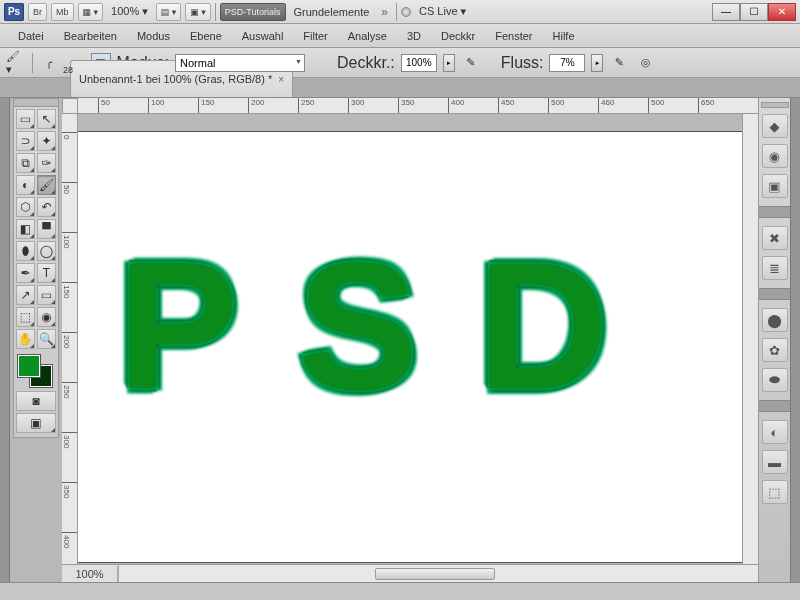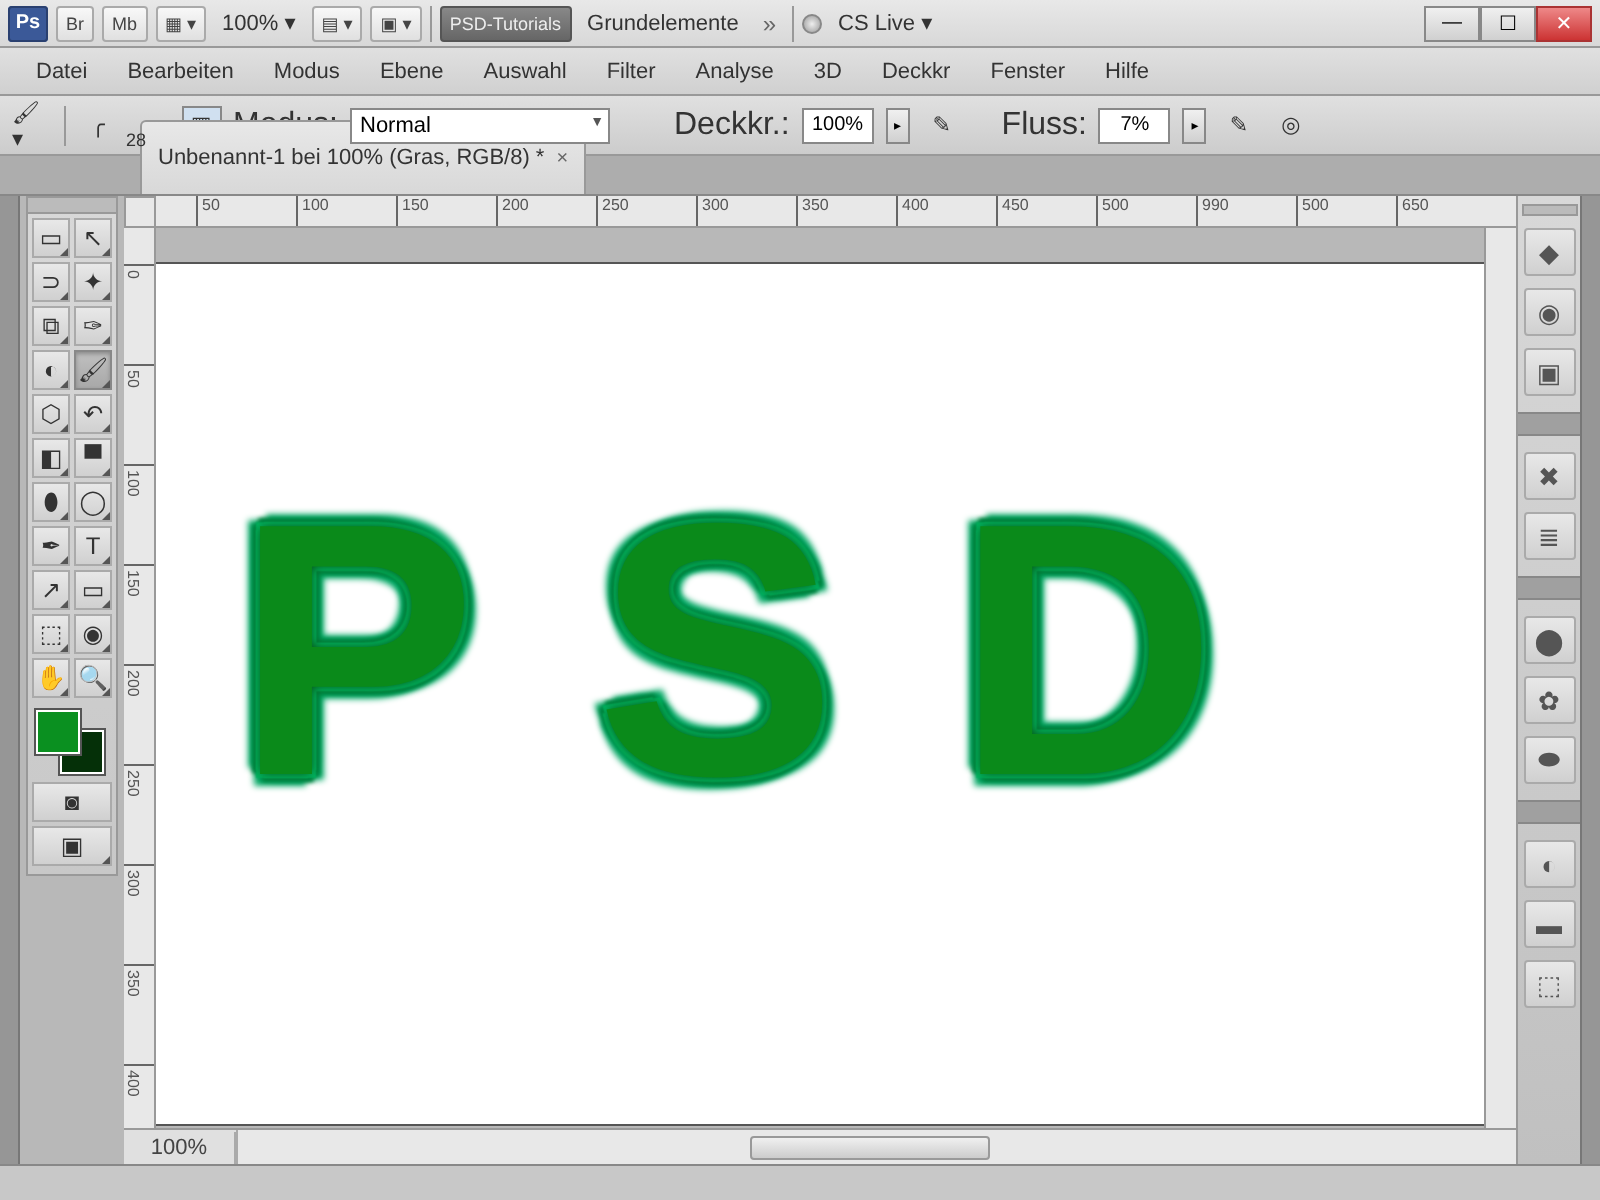--- a/index.html
+++ b/index.html
@@ -232,21 +232,21 @@
       <div class="tick" style="left:20px">50</div>
       <div class="tick" style="left:70px">100</div>
       <div class="tick" style="left:120px">150</div>
       <div class="tick" style="left:170px">200</div>
       <div class="tick" style="left:220px">250</div>
       <div class="tick" style="left:270px">300</div>
       <div class="tick" style="left:320px">350</div>
       <div class="tick" style="left:370px">400</div>
       <div class="tick" style="left:420px">450</div>
       <div class="tick" style="left:470px">500</div>
-      <div class="tick" style="left:520px">990</div>
+      <div class="tick" style="left:520px">460</div>
       <div class="tick" style="left:570px">500</div>
       <div class="tick" style="left:620px">650</div>
     </div>
     <div class="canvas-row">
       <div class="ruler-v">
         <div class="tick" style="top:18px">0</div>
         <div class="tick" style="top:68px">50</div>
         <div class="tick" style="top:118px">100</div>
         <div class="tick" style="top:168px">150</div>
         <div class="tick" style="top:218px">200</div>

